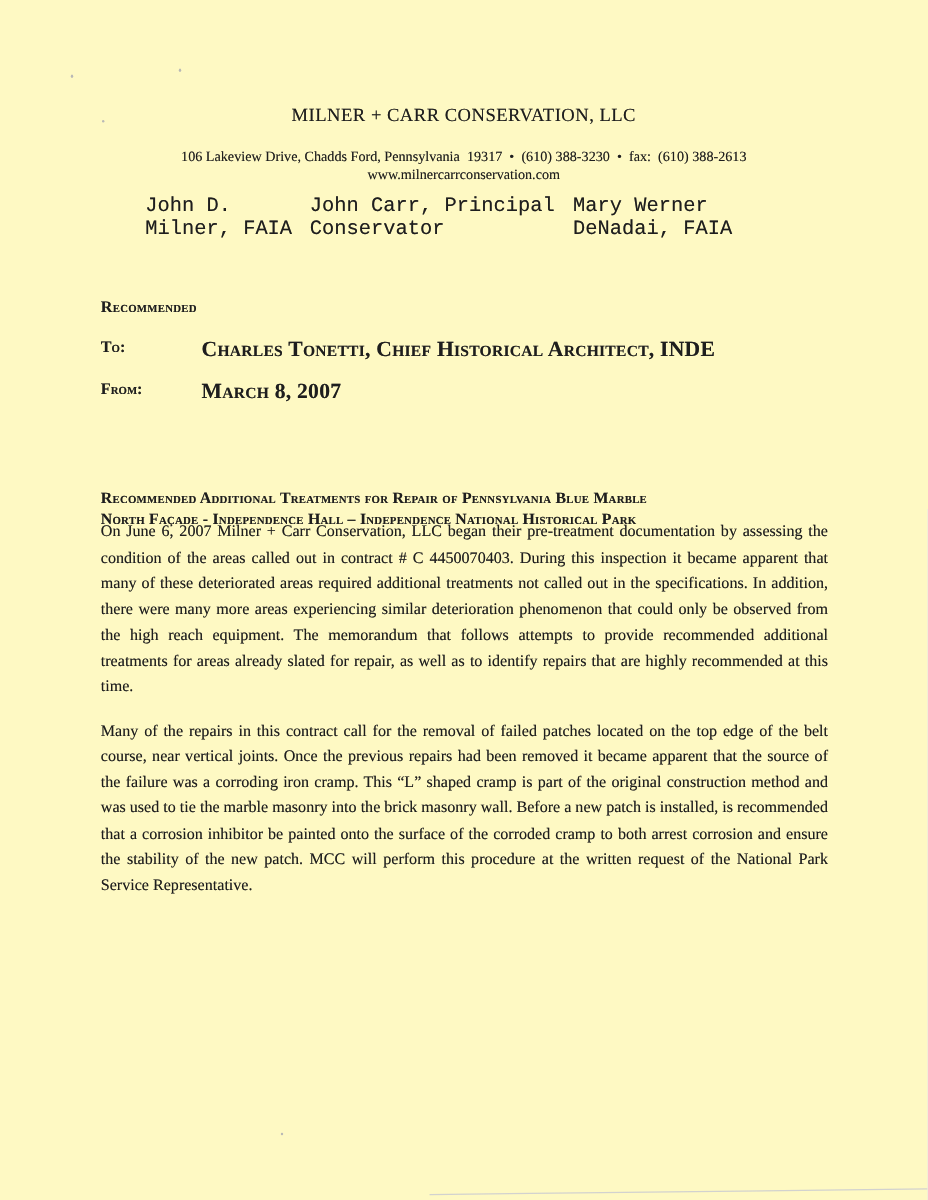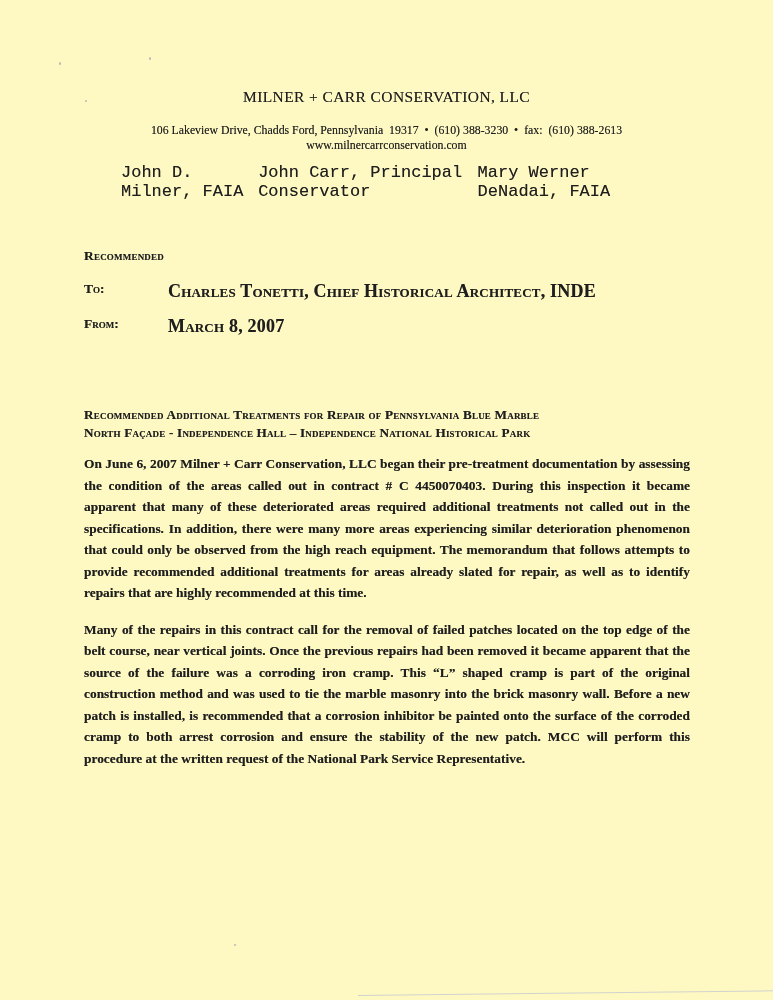--- a/index.html
+++ b/index.html
@@ -70,25 +70,24 @@
     position: absolute; top: 406px; left: 84px; right: 80px;
     font-weight: bold;
     font-variant: small-caps;
     font-size: 13.2px;
     line-height: 17.5px;
     letter-spacing: 0.2px;
   }
 
   
   .body-text {
-    position: absolute; top: 453px; left: 84px; width: 606px;
+    position: absolute; top: 432px; left: 84px; width: 606px;
     font-size: 13.4px;
     line-height: 21.5px;
     text-align: justify;
-    font-weight: bold;
   }
   .body-paragraph { margin: 0 0 15px 0; }
 
   
   .scan-artifact-line {
     position: absolute;
     left: 358px; top: 995px;
     width: 420px; height: 1.4px;
     background: #d2d2cf;
     transform: rotate(-0.65deg);

